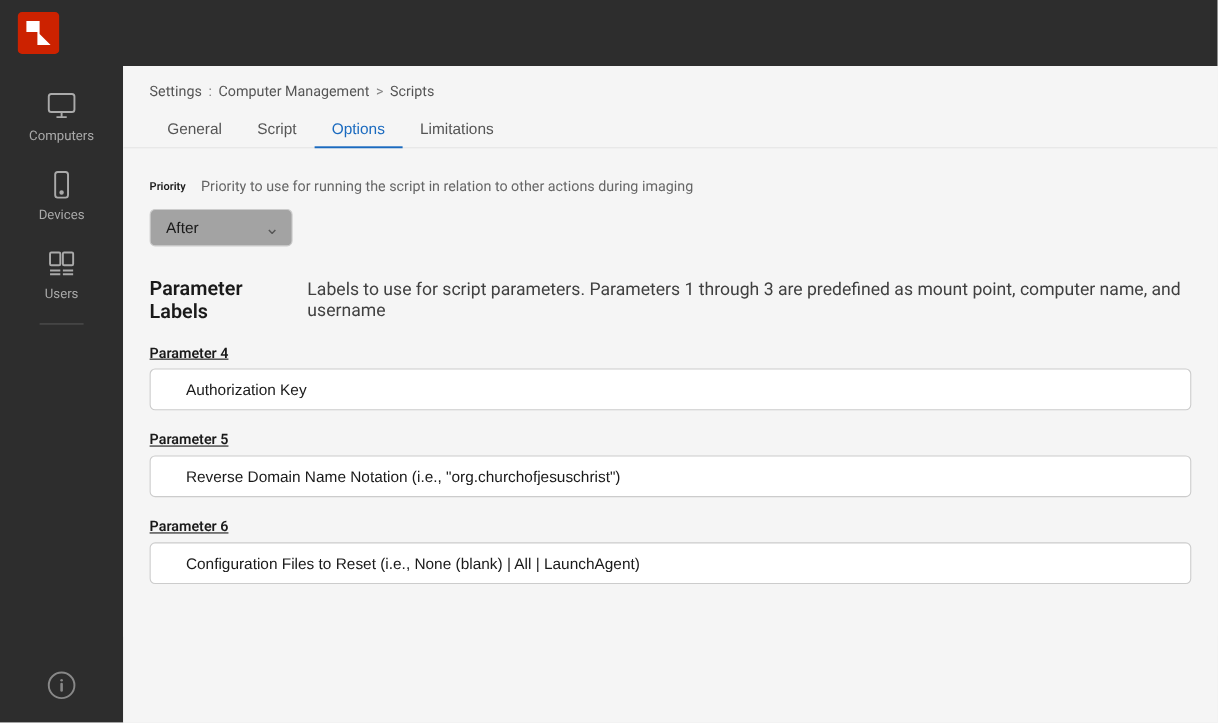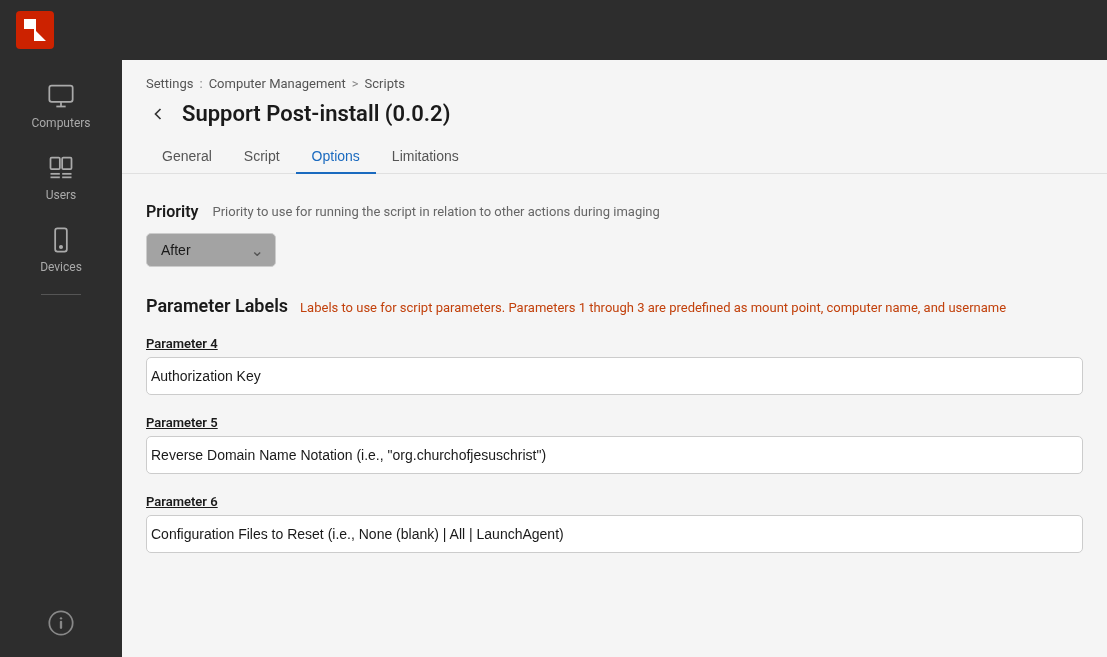--- a/index.html
+++ b/index.html
@@ -21,21 +21,21 @@
 
     
     .main-layout {
       display: flex;
       flex: 1;
       overflow: hidden;
     }
 
     
     .sidebar {
-      width: 122px;
+      width: 112px;
       background: #2d2d2d;
       display: flex;
       flex-direction: column;
       align-items: center;
       padding-top: 10px;
       flex-shrink: 0;
     }
     .sidebar-item {
       display: flex;
       flex-direction: column;
@@ -140,21 +140,21 @@
     }
 
     
     .section-row {
       display: flex;
       align-items: center;
       gap: 14px;
       margin-bottom: 12px;
     }
     .section-label {
-      font-size: 16px;
+      font-size: 10px;
       font-weight: 600;
       color: #1a1a1a;
     }
     .section-desc {
       font-size: 13px;
       color: #666;
     }
     .select-wrapper {
       position: relative;
       display: inline-block;
@@ -188,38 +188,38 @@
       align-items: baseline;
       gap: 12px;
       margin-bottom: 20px;
     }
     .param-labels-title {
       font-size: 18px;
       font-weight: 600;
       color: #1a1a1a;
     }
     .param-labels-desc {
-      font-size: 13px;
-      color: #c2410c;
+      font-size: 16px;
+      color: #404040;
     }
 
     
     .param-field {
       margin-bottom: 20px;
     }
     .param-field-label {
       font-size: 13px;
       font-weight: 600;
       color: #1a1a1a;
       margin-bottom: 6px;
       text-decoration: underline;
     }
     .param-input {
       width: 100%;
-      padding: 10px 4px;
+      padding: 10px 32px;
       border: 1px solid #ccc;
       border-radius: 5px;
       font-size: 14px;
       color: #1a1a1a;
       background: #fff;
       outline: none;
     }
   </style>
 </head>
 <body>
@@ -235,42 +235,42 @@
 
   <div class="sidebar">
 
     <div class="sidebar-item">
       <svg viewBox="0 0 24 24" fill="none" stroke="currentColor" stroke-width="1.5">
         <rect x="2" y="3" width="20" height="14" rx="2"></rect>
         <line x1="8" y1="21" x2="16" y2="21"></line>
         <line x1="12" y1="17" x2="12" y2="21"></line>
       </svg>
       <span>Computers</span>
+    </div>
+
+    <div class="sidebar-item">
+      <svg viewBox="0 0 24 24" fill="none" stroke="currentColor" stroke-width="1.5">
+        <rect x="7" y="2" width="10" height="20" rx="2"></rect>
+        <circle cx="12" cy="18" r="1" fill="currentColor"></circle>
+      </svg>
+      <span>Devices</span>
     </div>
 
     <div class="sidebar-item">
       <svg viewBox="0 0 24 24" fill="none" stroke="currentColor" stroke-width="1.5">
         <rect x="3" y="3" width="8" height="10" rx="1"></rect>
         <line x1="3" y1="17" x2="11" y2="17"></line>
         <line x1="3" y1="20" x2="11" y2="20"></line>
         <rect x="13" y="3" width="8" height="10" rx="1"></rect>
         <line x1="13" y1="17" x2="21" y2="17"></line>
         <line x1="13" y1="20" x2="21" y2="20"></line>
       </svg>
       <span>Users</span>
     </div>
 
-    <div class="sidebar-item">
-      <svg viewBox="0 0 24 24" fill="none" stroke="currentColor" stroke-width="1.5">
-        <rect x="7" y="2" width="10" height="20" rx="2"></rect>
-        <circle cx="12" cy="18" r="1" fill="currentColor"></circle>
-      </svg>
-      <span>Devices</span>
-    </div>
-
     <hr class="sidebar-divider">
 
     <div class="sidebar-info">
       <svg viewBox="0 0 24 24" fill="none" stroke="currentColor" stroke-width="1.5">
         <circle cx="12" cy="12" r="10"></circle>
         <line x1="12" y1="8" x2="12" y2="8" stroke-width="2" stroke-linecap="round"></line>
         <line x1="12" y1="11" x2="12" y2="16" stroke-width="2" stroke-linecap="round"></line>
       </svg>
     </div>
   </div>
@@ -280,28 +280,20 @@
     <div class="header-area">
 
       <div class="breadcrumb">
         <span>Settings</span>
         <span class="breadcrumb-sep">:</span>
         <a href="#">Computer Management</a>
         <span class="breadcrumb-sep">&gt;</span>
         <span>Scripts</span>
       </div>
 
-      <div class="page-title-row">
-        <button class="back-btn">
-          <svg viewBox="0 0 24 24" fill="none" stroke="currentColor" stroke-width="2">
-            <polyline points="15 18 9 12 15 6"></polyline>
-          </svg>
-        </button>
-        <h1 class="page-title">Support Post-install (0.0.2)</h1>
-      </div>
 
       <div class="tabs">
         <button class="tab">General</button>
         <button class="tab">Script</button>
         <button class="tab active">Options</button>
         <button class="tab">Limitations</button>
       </div>
     </div>
 
     <div class="body-content">

